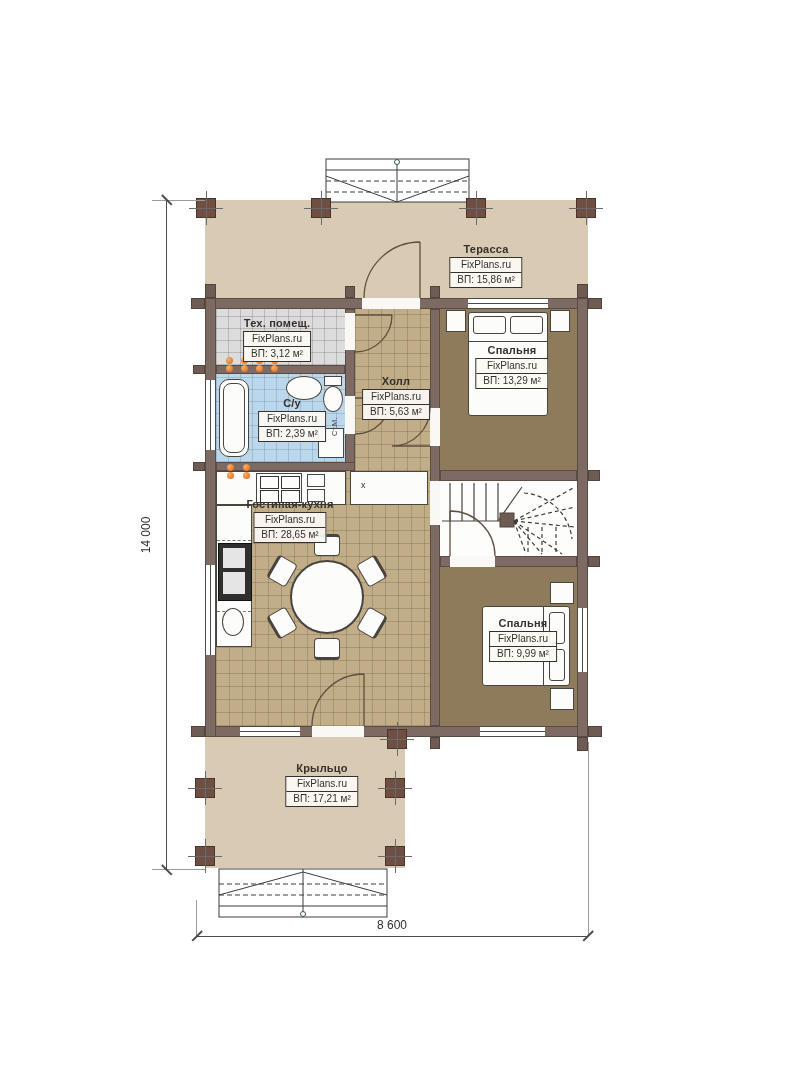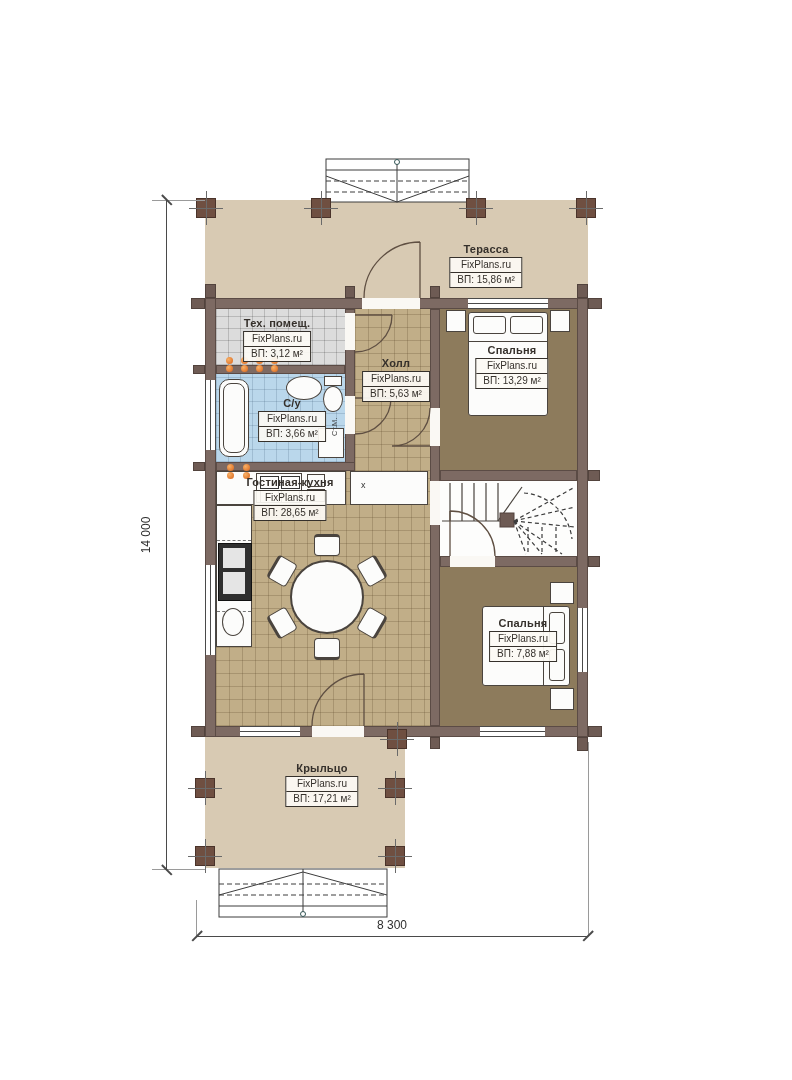--- a/index.html
+++ b/index.html
@@ -239,58 +239,58 @@
   <div class="room-label" style="left:486px;top:243px">
     <div class="room-name">Терасса</div>
     <div class="room-box"><div class="brand">FixPlans.ru</div>
     <div class="area">ВП: 15,86 м²</div></div>
   </div>
   <div class="room-label" style="left:277px;top:317px">
     <div class="room-name">Тех. помещ.</div>
     <div class="room-box"><div class="brand">FixPlans.ru</div>
     <div class="area">ВП: 3,12 м²</div></div>
   </div>
-  <div class="room-label" style="left:396px;top:357px">
+  <div class="room-label" style="left:396px;top:375px">
     <div class="room-name">Холл</div>
     <div class="room-box"><div class="brand">FixPlans.ru</div>
     <div class="area">ВП: 5,63 м²</div></div>
   </div>
   <div class="room-label" style="left:292px;top:397px">
     <div class="room-name">С/у</div>
     <div class="room-box"><div class="brand">FixPlans.ru</div>
-    <div class="area">ВП: 3,66 м²</div></div>
+    <div class="area">ВП: 2,39 м²</div></div>
   </div>
   <div class="room-label" style="left:512px;top:344px">
     <div class="room-name">Спальня</div>
     <div class="room-box"><div class="brand">FixPlans.ru</div>
     <div class="area">ВП: 13,29 м²</div></div>
   </div>
-  <div class="room-label" style="left:290px;top:476px">
+  <div class="room-label" style="left:290px;top:498px">
     <div class="room-name">Гостиная-кухня</div>
     <div class="room-box"><div class="brand">FixPlans.ru</div>
     <div class="area">ВП: 28,65 м²</div></div>
   </div>
   <div class="room-label" style="left:523px;top:617px">
     <div class="room-name">Спальня</div>
     <div class="room-box"><div class="brand">FixPlans.ru</div>
-    <div class="area">ВП: 7,88 м²</div></div>
+    <div class="area">ВП: 9,99 м²</div></div>
   </div>
   <div class="room-label" style="left:322px;top:762px">
     <div class="room-name">Крыльцо</div>
     <div class="room-box"><div class="brand">FixPlans.ru</div>
     <div class="area">ВП: 17,21 м²</div></div>
   </div>
 
   <div class="dim-line" style="left:166px;top:200px;width:1px;height:670px"></div>
   <div class="dim-ext" style="left:152px;top:200px;width:53px;height:1px"></div>
   <div class="dim-ext" style="left:152px;top:869px;width:53px;height:1px"></div>
   <div class="tick" style="left:160px;top:199px;transform:rotate(45deg)"></div>
   <div class="tick" style="left:160px;top:869px;transform:rotate(45deg)"></div>
   <div class="dim-label" style="left:128px;top:528px;transform:rotate(-90deg);transform-origin:center">14 000</div>
 
   <div class="dim-line" style="left:196px;top:936px;width:392px;height:1px"></div>
   <div class="dim-ext" style="left:196px;top:900px;width:1px;height:36px"></div>
   <div class="dim-ext" style="left:588px;top:742px;width:1px;height:194px"></div>
   <div class="tick" style="left:190px;top:935px;transform:rotate(-45deg)"></div>
   <div class="tick" style="left:581px;top:935px;transform:rotate(-45deg)"></div>
-  <div class="dim-label" style="left:352px;top:918px;width:80px;text-align:center">8 300</div>
+  <div class="dim-label" style="left:352px;top:918px;width:80px;text-align:center">8 600</div>
 
 </div>
 
 </body></html>

